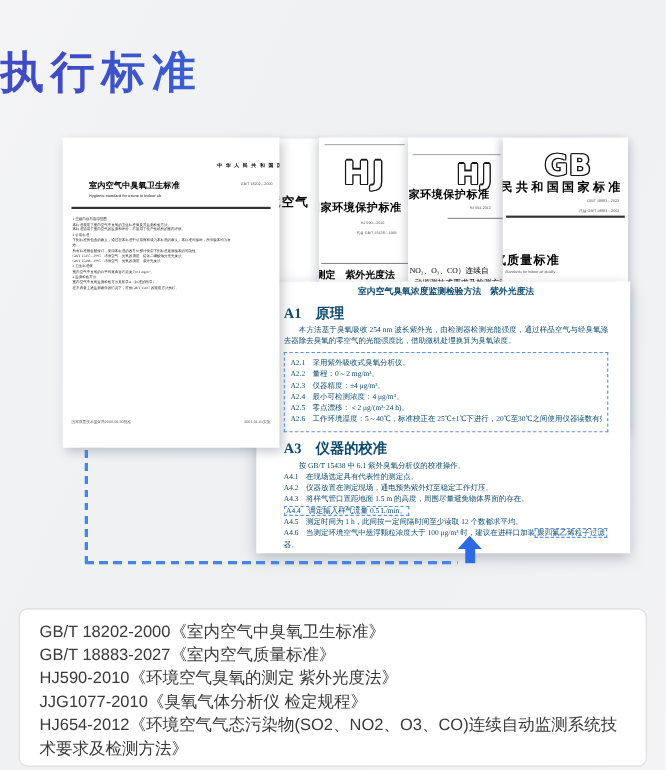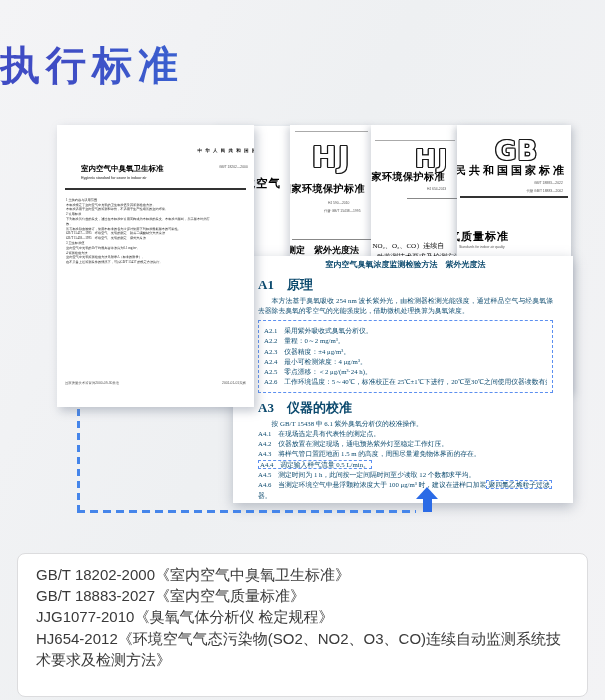--- a/index.html
+++ b/index.html
@@ -233,17 +233,18 @@
   </div>
 
   <div class="conn-v"></div>
   <div class="conn-h"></div>
   <div class="arrow-head"></div>
   <div class="arrow-stem"></div>
 
   <div class="standards-card">
     <div class="std-line">GB/T 18202-2000《室内空气中臭氧卫生标准》</div>
     <div class="std-line">GB/T 18883-2027《室内空气质量标准》</div>
+    <div class="std-line">HJ590-2010《环境空气臭氧的测定 紫外光度法》</div>
     <div class="std-line">JJG1077-2010《臭氧气体分析仪 检定规程》</div>
     <div class="std-line">HJ654-2012《环境空气气态污染物(SO2、NO2、O3、CO)连续自动监测系统技术要求及检测方法》</div>
   </div>
 
 </div>
 
 </body></html>

